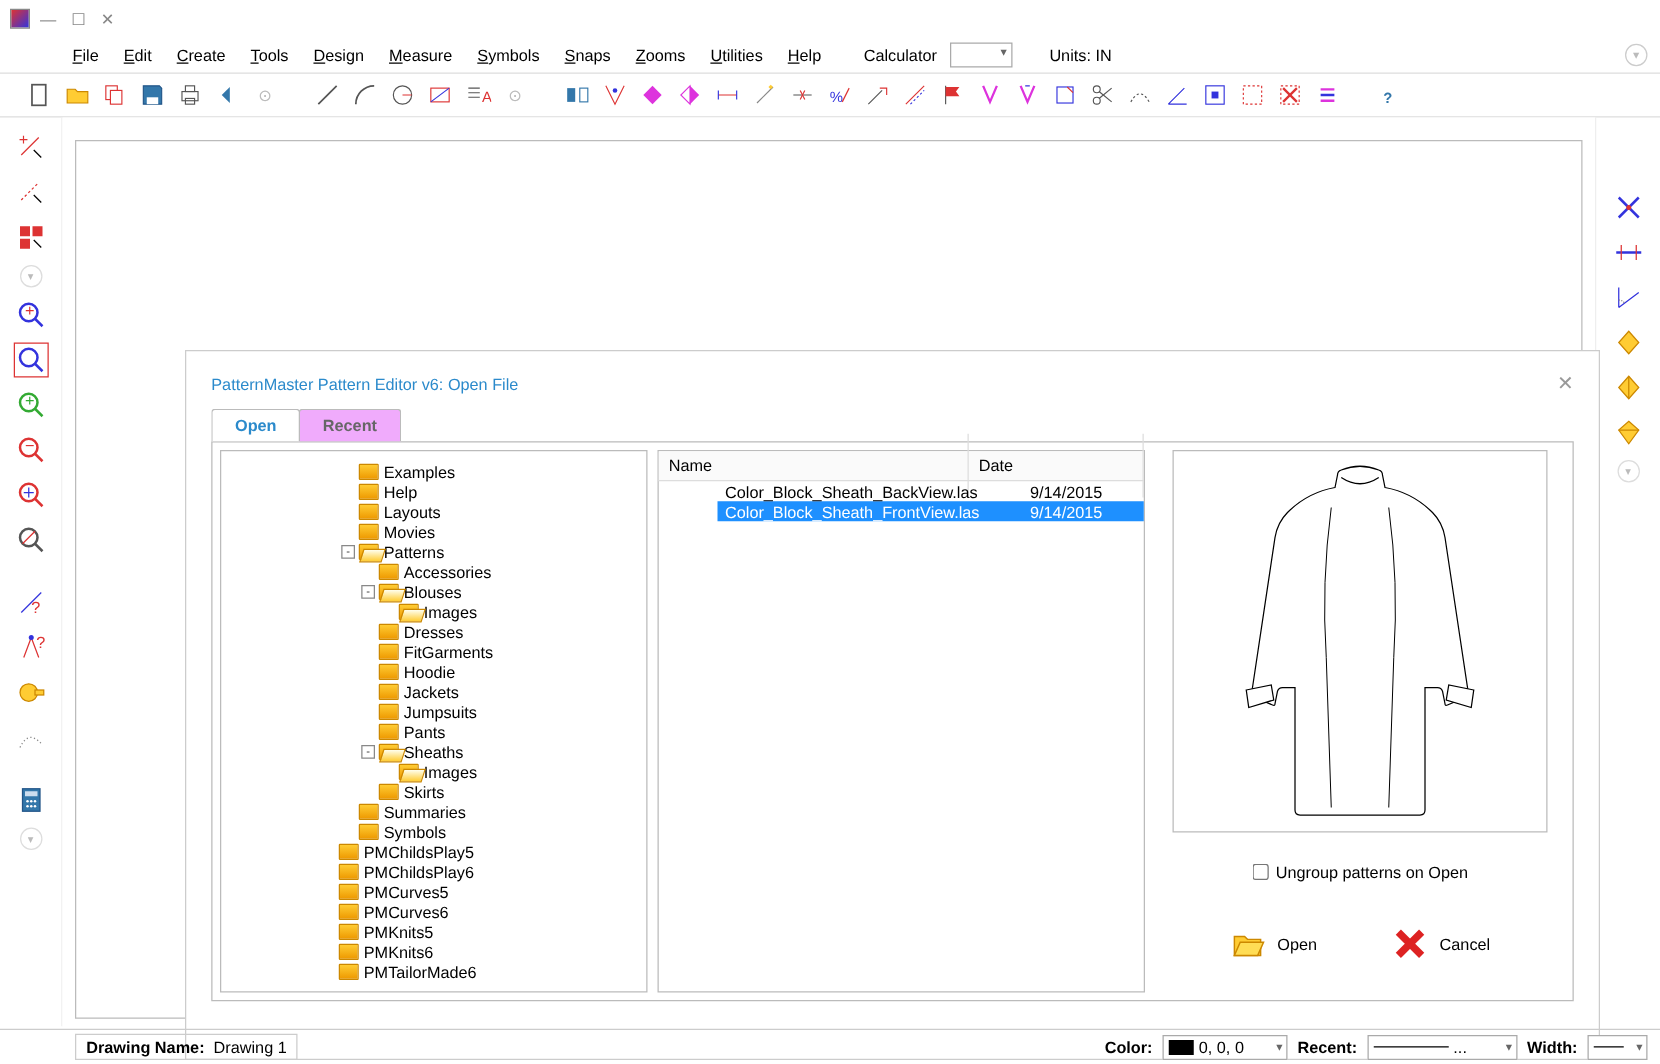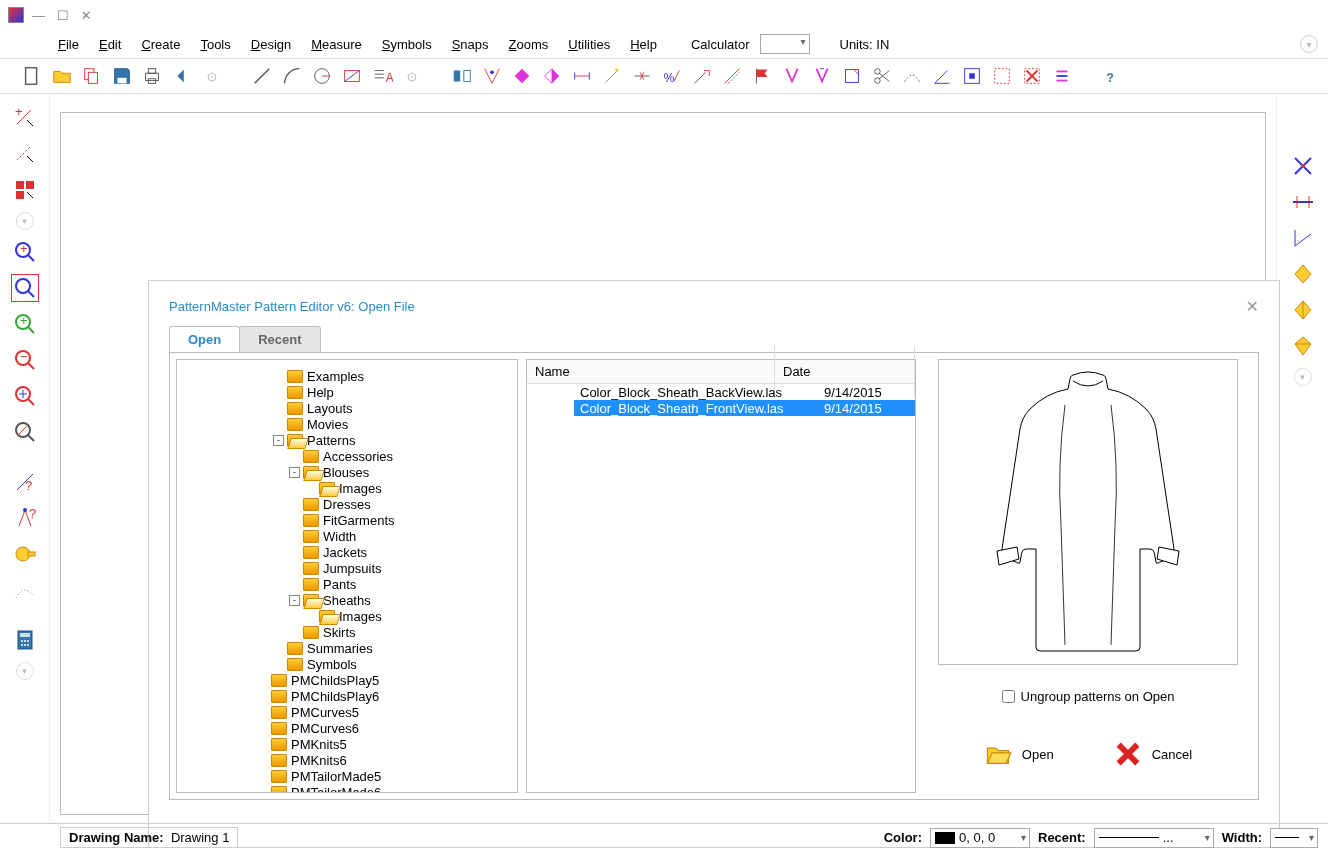--- a/index.html
+++ b/index.html
@@ -40,21 +40,21 @@
 .rt-icon svg { width: 24px; height: 24px; }
 
 .canvas { flex: 1; background: #fff; position: relative; padding: 20px 10px 10px 10px; }
 .canvas-border { position: absolute; left: 10px; top: 18px; right: 10px; bottom: 6px; border: 1px solid #bbb; background: #fff; }
 
 
 .dialog { position: absolute; left: 98px; top: 186px; width: 1132px; height: 568px; background: #fff; border: 1px solid #ccc; }
 .dialog-title { padding: 16px 20px 10px 20px; color: #2b8acb; font-size: 16px; display: flex; align-items: center; }
 .dialog-title .close-x { margin-left: auto; color: #999; cursor: pointer; font-size: 16px; }
 .tabs { display: flex; margin-left: 20px; }
-.tab { padding: 5px 18px; border: 1px solid #bbb; border-bottom: none; background: #e5e5e5; cursor: pointer; font-weight: bold; color: #666; border-top-left-radius: 3px; border-top-right-radius: 3px; margin-right: -1px; }
+.tab { padding: 5px 18px; border: 1px solid #bbb; border-bottom: none; background: #f0abfc; cursor: pointer; font-weight: bold; color: #666; border-top-left-radius: 3px; border-top-right-radius: 3px; margin-right: -1px; }
 .tab.active { background: #fff; color: #2b8acb; }
 .dialog-body { display: flex; margin: 0 20px 16px 20px; border: 1px solid #bbb; height: 448px; }
 
 .tree-panel { width: 342px; border-right: none; padding: 8px; border: 1px solid #bbb; margin: 6px 4px 6px 6px; overflow-y: scroll; overflow-x: hidden; position: relative; }
 .tree-panel::-webkit-scrollbar { width: 16px; }
 .tree-panel::-webkit-scrollbar-thumb { background: #ccc; }
 .tree-panel::-webkit-scrollbar-track { background: #f0f0f0; }
 .tree-item { display: flex; align-items: center; height: 16px; white-space: nowrap; cursor: pointer; }
 .tree-indent { display: inline-block; }
 .tree-expander { width: 11px; height: 11px; border: 1px solid #888; display: inline-flex; align-items: center; justify-content: center; font-size: 9px; line-height: 1; margin-right: 3px; background: #fff; color: #333; }
@@ -506,21 +506,21 @@
             <div class="tree-item">
               <span class="tree-indent" style="width: 104px;"></span>
               <span class="tree-noexp"></span>
               <span class="folder-ico"></span>
               <span>FitGarments</span>
             </div>
             <div class="tree-item">
               <span class="tree-indent" style="width: 104px;"></span>
               <span class="tree-noexp"></span>
               <span class="folder-ico"></span>
-              <span>Width</span>
+              <span>Hoodie</span>
             </div>
             <div class="tree-item">
               <span class="tree-indent" style="width: 104px;"></span>
               <span class="tree-noexp"></span>
               <span class="folder-ico"></span>
               <span>Jackets</span>
             </div>
             <div class="tree-item">
               <span class="tree-indent" style="width: 104px;"></span>
               <span class="tree-noexp"></span>
@@ -591,26 +591,20 @@
               <span class="tree-indent" style="width: 72px;"></span>
               <span class="tree-noexp"></span>
               <span class="folder-ico"></span>
               <span>PMKnits5</span>
             </div>
             <div class="tree-item">
               <span class="tree-indent" style="width: 72px;"></span>
               <span class="tree-noexp"></span>
               <span class="folder-ico"></span>
               <span>PMKnits6</span>
-            </div>
-            <div class="tree-item">
-              <span class="tree-indent" style="width: 72px;"></span>
-              <span class="tree-noexp"></span>
-              <span class="folder-ico"></span>
-              <span>PMTailorMade5</span>
             </div>
             <div class="tree-item">
               <span class="tree-indent" style="width: 72px;"></span>
               <span class="tree-noexp"></span>
               <span class="folder-ico"></span>
               <span>PMTailorMade6</span>
             </div>
           </div>
         <div class="file-panel">
           <div class="file-header">

